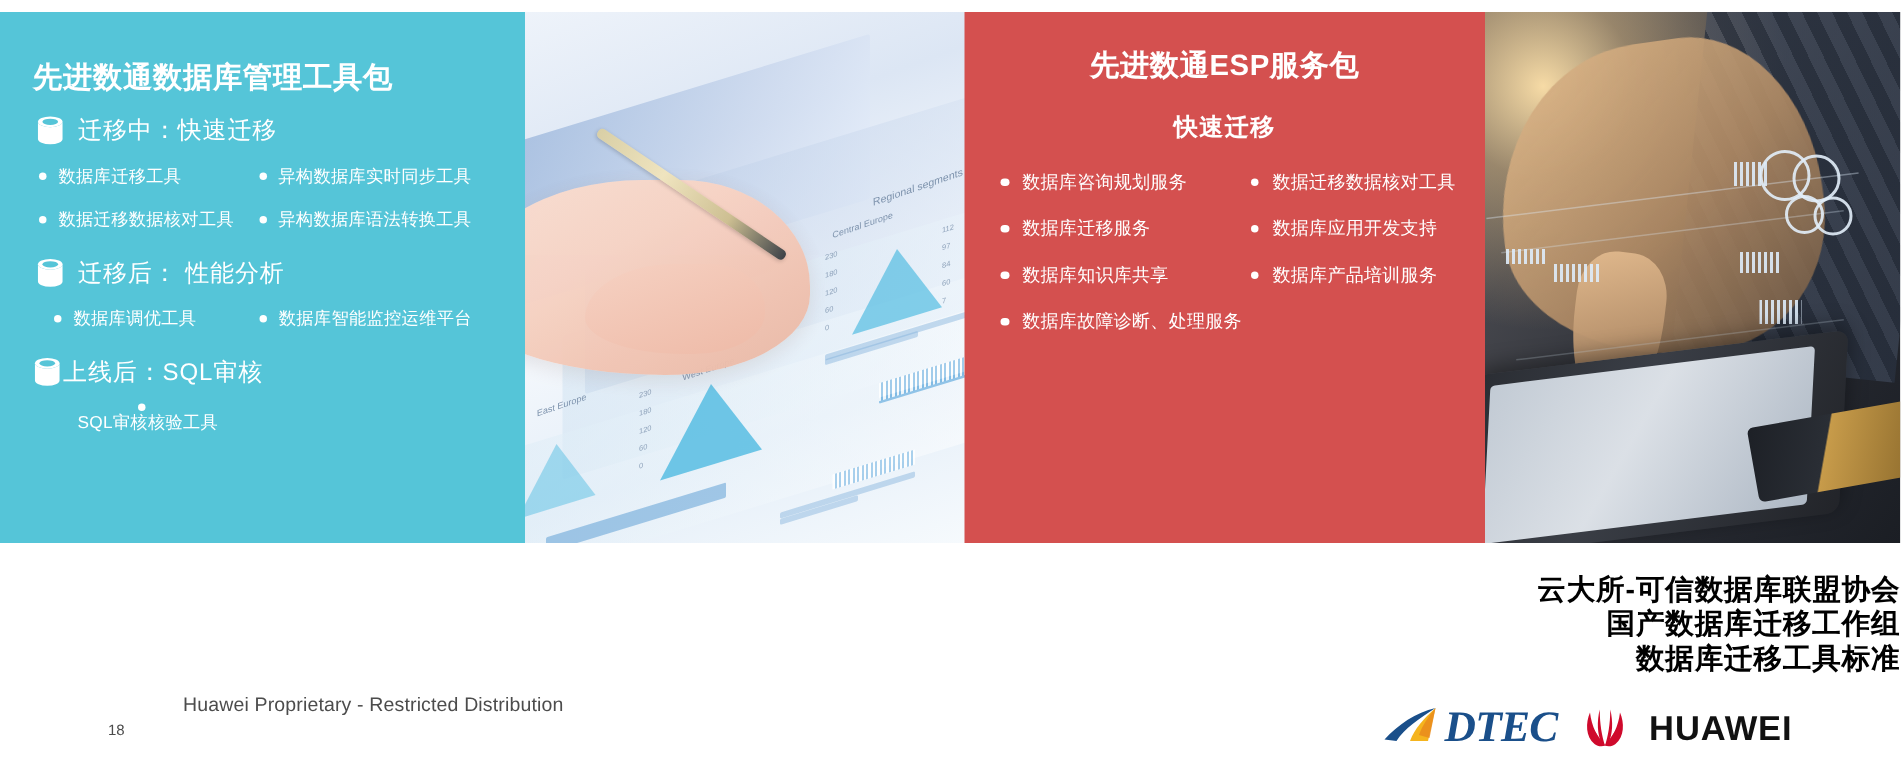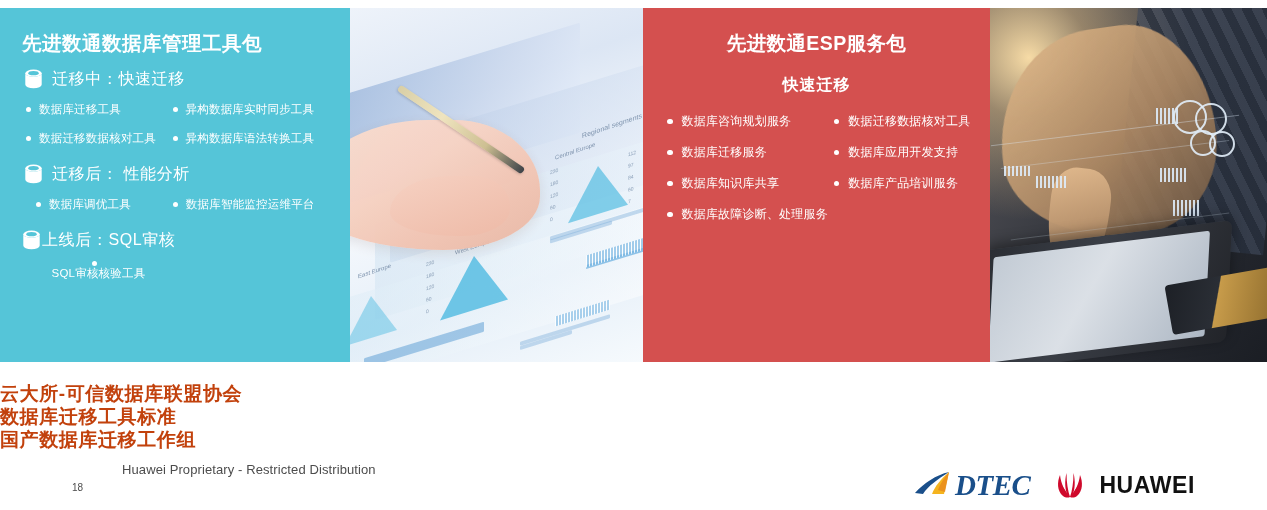--- a/index.html
+++ b/index.html
@@ -167,21 +167,21 @@
     width: 350px; height: 354px;
     background: #55c5d8;
     color: #ffffff;
     box-sizing: border-box;
     padding: 22px 12px 0 16px;
   }
   .teal-title {
     font-size: 19.5px;
     font-weight: bold;
     letter-spacing: .5px;
-    margin: 0 0 12px 6px;
+    margin: 8px 0 12px 6px;
     white-space: nowrap;
   }
   .teal-sec {
     display: flex;
     align-items: center;
     gap: 9px;
     margin: 0 0 6px 8px;
     font-size: 16px;
     font-weight: 500;
     letter-spacing: .6px;
@@ -245,22 +245,22 @@
     width: 5.5px; height: 5.5px; border-radius: 50%;
     background: #ffffff; flex: 0 0 auto; margin-right: 9px;
   }
   .bullet-txt-r { font-size: 12px; white-space: nowrap; letter-spacing: .2px; }
 
   
   .caption {
     position: absolute;
     left: 0; top: 382px;
     width: 1267px;
-    text-align: left;
-    color: #c2410c;
+    text-align: right;
+    color: #000000;
   }
   .caption-line {
     font-size: 19px;
     font-weight: bold;
     line-height: 23px;
     letter-spacing: .6px;
   }
 
   
   .footer-pageno {
@@ -274,21 +274,21 @@
     left: 122px; top: 462px;
     font-size: 13px;
     color: #4c4c4c;
     letter-spacing: .1px;
   }
   .logos {
     position: absolute;
     right: 72px; top: 470px;
     display: flex;
     align-items: center;
-    gap: 20px;
+    gap: 12px;
   }
   .logo-dtec { display: flex; align-items: center; gap: 1px; }
   .dtec-word {
     font-family: "Liberation Serif", serif;
     font-style: italic;
     font-weight: bold;
     font-size: 29px;
     color: #1a4f8a;
     letter-spacing: -.5px;
     line-height: 1;
@@ -501,22 +501,22 @@
           <span class="bullet-r"></span>
           <span class="bullet-txt-r">数据库故障诊断、处理服务</span>
         </div>
       </div>
     </div>
   </div>
 </div>
 
 <div class="caption">
   <div class="caption-line">云大所-可信数据库联盟协会</div>
+  <div class="caption-line">国产数据库迁移工作组</div>
   <div class="caption-line">数据库迁移工具标准</div>
-  <div class="caption-line">国产数据库迁移工作组</div>
 </div>
 
 <div class="footer-pageno">18</div>
 <div class="footer-note">Huawei Proprietary - Restricted Distribution</div>
 
 <div class="logos">
   <div class="logo-dtec">
     <svg width="40" height="30" viewBox="0 0 40 30">
       <path d="M1 23 C10 13 22 5 35 2 C24 9 14 16 9 24 Z" fill="#1a4f8a"></path>
       <path d="M35 2 C27 9 21 16 18 24 L30 24 Z" fill="#f5b41e"></path>

